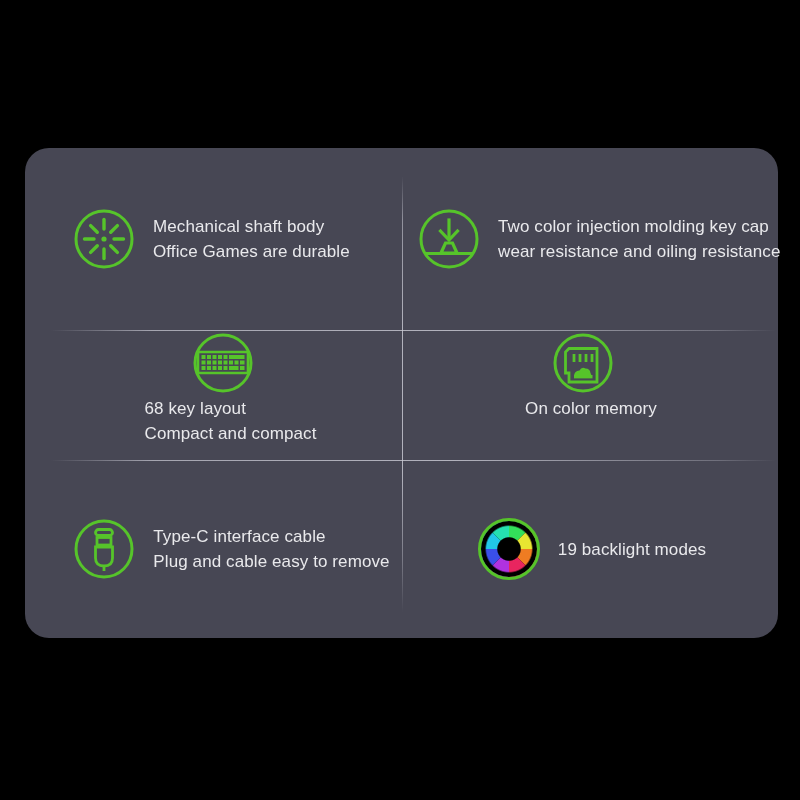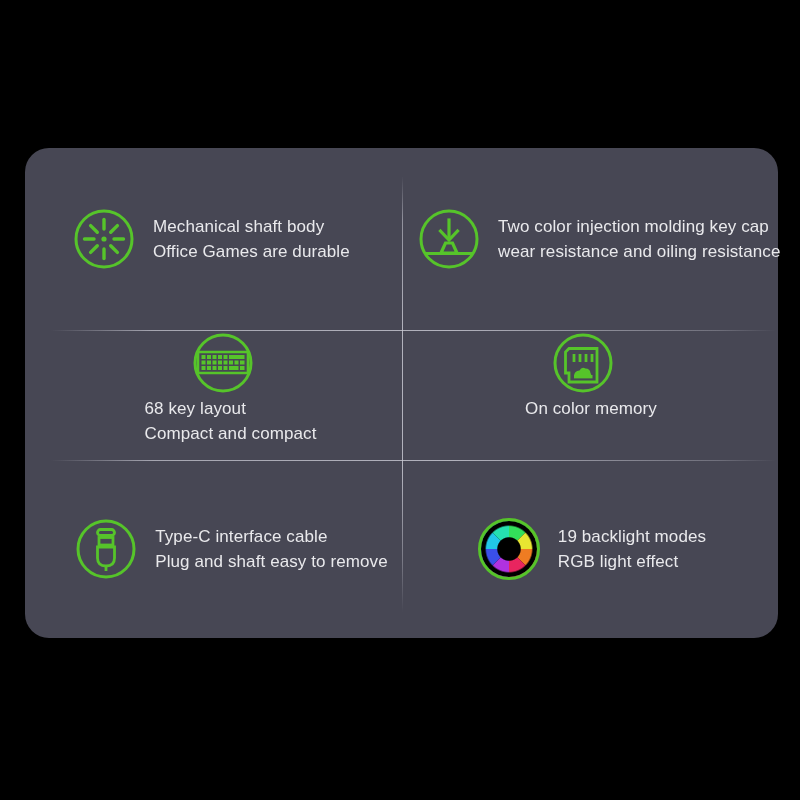--- a/index.html
+++ b/index.html
@@ -227,21 +227,21 @@
           <svg width="66" height="66" viewBox="0 0 66 66">
             <circle cx="33" cy="33" r="28" fill="none" stroke="#56c42a" stroke-width="3"></circle>
             <rect x="24.5" y="13.5" width="17" height="6" rx="3" fill="none" stroke="#56c42a" stroke-width="2.8"></rect>
             <rect x="26" y="21.5" width="14" height="7.5" fill="none" stroke="#56c42a" stroke-width="2.8"></rect>
             <path d="M24.5 31 L41.5 31 L41.5 42 Q41.5 50 33 50 Q24.5 50 24.5 42 Z" fill="none" stroke="#56c42a" stroke-width="2.8" stroke-linejoin="miter"></path>
             <line x1="33" y1="50" x2="33" y2="55" stroke="#56c42a" stroke-width="2.8"></line>
           </svg>
         </div>
         <div class="lines">
           <div class="line">Type-C interface cable</div>
-          <div class="line">Plug and shaft easy to remove</div>
+          <div class="line">Plug and cable easy to remove</div>
         </div>
       </div>
 
       <div class="cell r3 col2">
         <div class="icon-wrap">
           <svg width="66" height="66" viewBox="0 0 66 66">
             <defs>
               <radialGradient id="rgbRingFade" cx="50%" cy="50%" r="50%">
                 <stop offset="0%" stop-color="#000000"></stop>
                 <stop offset="40%" stop-color="#000000"></stop>
@@ -262,19 +262,18 @@
               <path d="M33 33 L5 33 A28 28 0 0 1 13.2 13.2 Z" fill="#21c7e8"></path>
               <path d="M33 33 L13.2 13.2 A28 28 0 0 1 33 5 Z" fill="#25e0b0"></path>
             </g>
             <circle cx="33" cy="33" r="28" fill="url(#rgbRingFade)"></circle>
             <circle cx="33" cy="33" r="11" fill="#000000"></circle>
             <circle cx="33" cy="33" r="29.5" fill="none" stroke="#56c42a" stroke-width="3"></circle>
           </svg>
         </div>
         <div class="lines">
           <div class="line">19 backlight modes</div>
-          <div class="line">RGB light effect</div>
         </div>
       </div>
 
     </div>
   </div>
 </div>
 
 </body></html>

